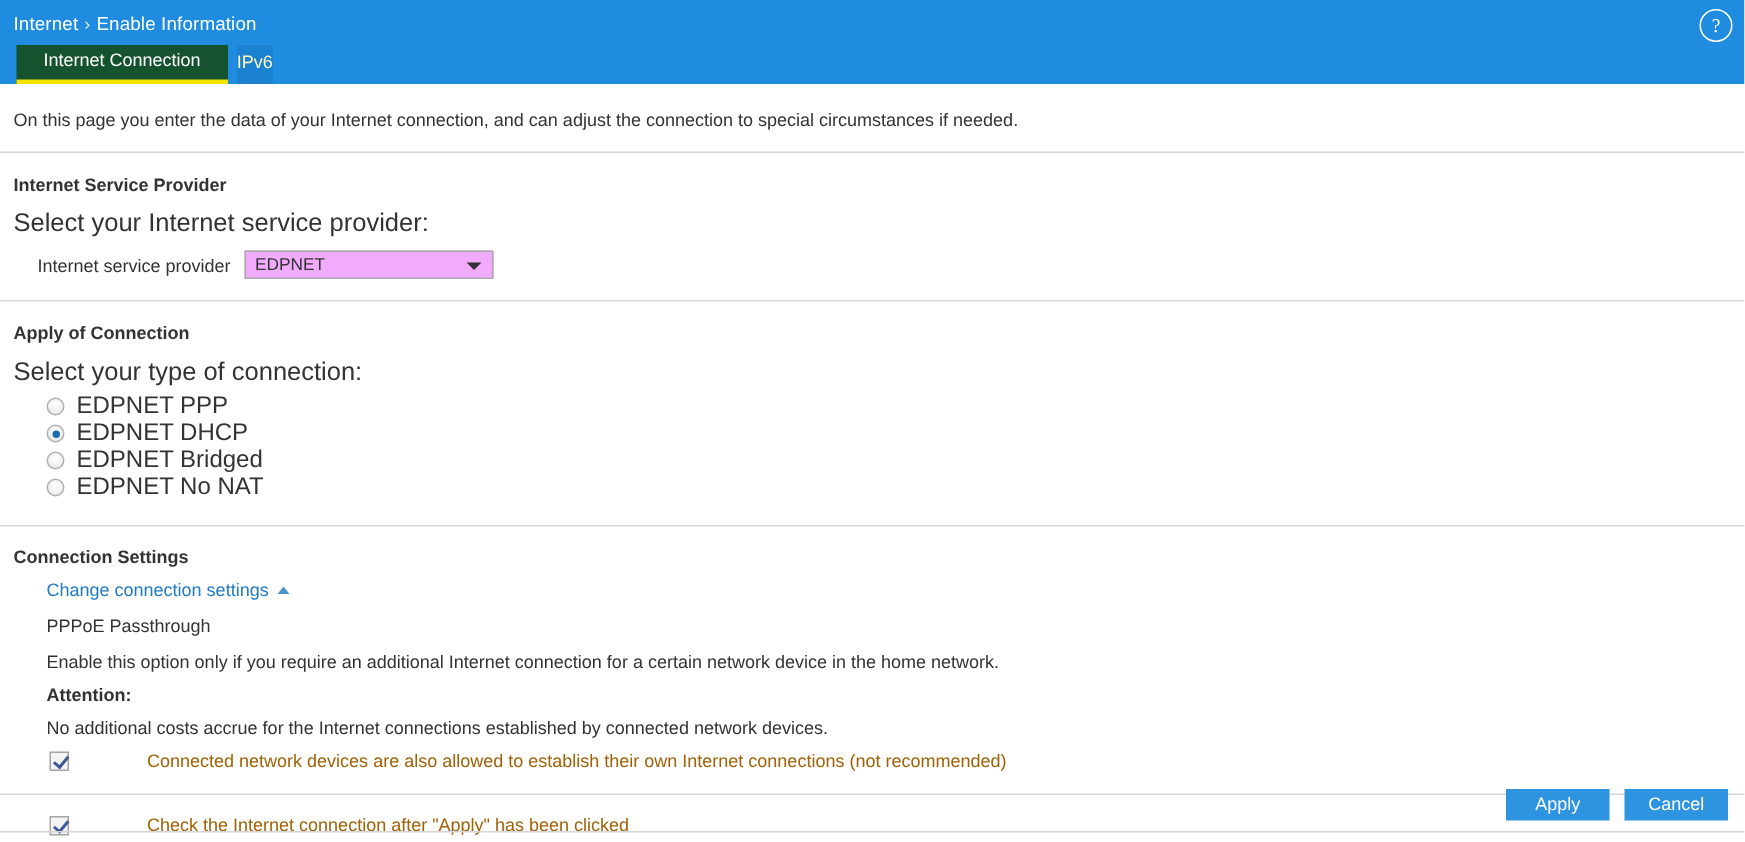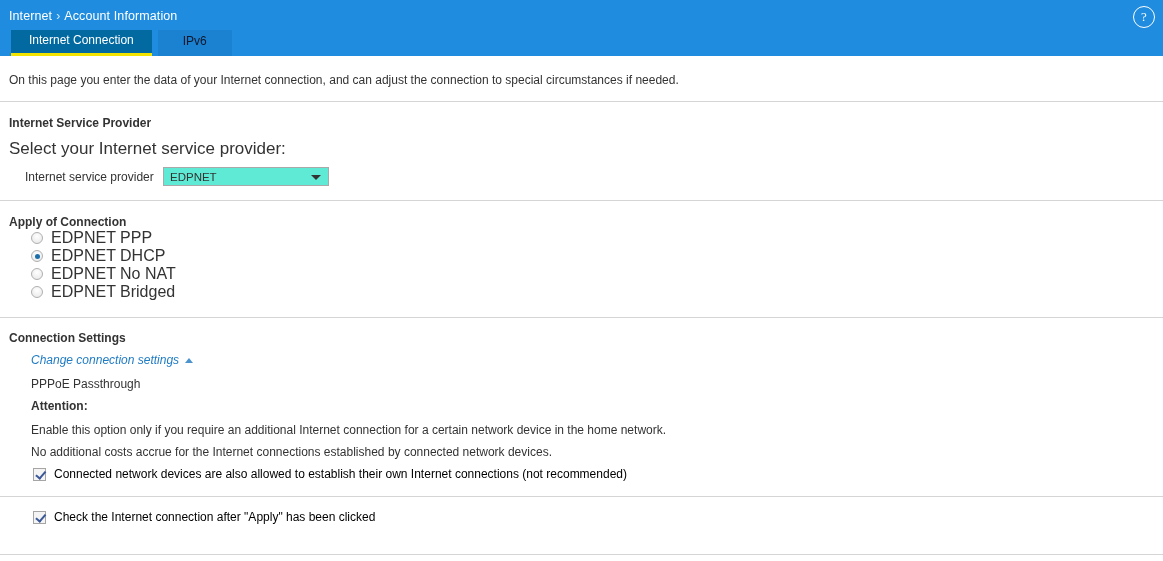--- a/index.html
+++ b/index.html
@@ -65,31 +65,31 @@
     position: absolute;
     left: 11px;
     bottom: 0;
     height: 26px;
     display: flex;
     align-items: flex-start;
   }
   .tab {
     height: 26px;
     line-height: 23px;
-    padding: 0 25px;
-    font-size: 12px;
-    color: #0f172a;
+    padding: 0 0;
+    font-size: 12px;
+    color: #fef9c3;
     background: #1b82d2;
     box-sizing: border-box;
     cursor: pointer;
     white-space: nowrap;
   }
   .tab.active {
     color: #ffffff;
-    background: #0369a1;
+    background: #14532d;
     border-bottom: 3px solid #f2e400;
     line-height: 21px;
     padding: 0 18px;
   }
   .tab-gap { width: 6px; }
 
   
   .content {
     padding: 0;
   }
@@ -131,21 +131,21 @@
   .form-label {
     width: 138px;
     font-size: 12px;
     color: #333333;
   }
   .select-wrap {
     position: relative;
     width: 166px;
     height: 19px;
     border: 1px solid #a9a9a9;
-    background: #5eead4;
+    background: #f0abfc;
     box-sizing: border-box;
     cursor: pointer;
   }
   .select-value {
     position: absolute;
     left: 6px;
     top: 2px;
     font-size: 11.5px;
     color: #333333;
     line-height: 14px;
@@ -198,21 +198,20 @@
   
   .link-row {
     padding-left: 22px;
     display: flex;
     align-items: center;
   }
   .link {
     color: #1f7bc4;
     font-size: 12px;
     cursor: pointer;
-    font-style: italic;
   }
   .link-arrow {
     margin-left: 6px;
     width: 0;
     height: 0;
     border-left: 4px solid transparent;
     border-right: 4px solid transparent;
     border-bottom: 5px solid #4a93cf;
   }
 
@@ -239,21 +238,22 @@
     left: 3.5px;
     top: 0.5px;
     width: 3.5px;
     height: 7.5px;
     border: solid #3b5998;
     border-width: 0 2px 2px 0;
     transform: rotate(40deg);
   }
   .check-label {
     font-size: 12px;
-    color: #000000;
+    color: #a16207;
+    margin-left: 44px;
   }
 
   .text-line {
     font-size: 12px;
     color: #333333;
   }
   .text-bold {
     font-weight: bold;
   }
 
@@ -292,21 +292,21 @@
     top: 27px;
     height: 1px;
     background: #d5d5d5;
   }
 </style>
 </head>
 <body>
 
 <div class="header">
   <div class="breadcrumb">
-    <span class="crumb">Internet</span><span class="crumb-sep">›</span><span class="crumb">Account Information</span>
+    <span class="crumb">Internet</span><span class="crumb-sep">›</span><span class="crumb">Enable Information</span>
   </div>
 
   <div class="help-icon">?</div>
 
   <div class="tabs">
     <div class="tab active">Internet Connection</div>
     <div class="tab-gap"></div>
     <div class="tab">IPv6</div>
   </div>
 </div>
@@ -326,68 +326,73 @@
         <span class="select-value">EDPNET</span>
         <span class="select-arrow"></span>
       </div>
     </div>
   </div>
 
   <div class="divider" style="margin-top:14px;"></div>
 
   <div class="section" style="padding-top:14px;">
     <div class="section-title">Apply of Connection</div>
+    <div class="section-sub" style="padding-top:9px;padding-bottom:4px;">Select your type of connection:</div>
 
     <div class="radio-row">
       <span class="radio"></span>
       <span class="radio-label">EDPNET PPP</span>
     </div>
     <div class="radio-row">
       <span class="radio checked"></span>
       <span class="radio-label">EDPNET DHCP</span>
     </div>
     <div class="radio-row">
       <span class="radio"></span>
-      <span class="radio-label">EDPNET No NAT</span>
+      <span class="radio-label">EDPNET Bridged</span>
     </div>
     <div class="radio-row">
       <span class="radio"></span>
-      <span class="radio-label">EDPNET Bridged</span>
+      <span class="radio-label">EDPNET No NAT</span>
     </div>
   </div>
 
   <div class="divider" style="margin-top:16px;"></div>
 
   <div class="section" style="padding-top:13px;">
     <div class="section-title">Connection Settings</div>
 
     <div class="link-row" style="padding-top:8px;">
       <span class="link">Change connection settings</span>
       <span class="link-arrow"></span>
     </div>
 
     <div class="text-line indent" style="padding-top:10px;padding-left:22px;">PPPoE Passthrough</div>
 
+    <div class="text-line indent" style="padding-top:10px;padding-left:22px;">Enable this option only if you require an additional Internet connection for a certain network device in the home network.</div>
+
     <div class="text-line text-bold indent" style="padding-top:8px;padding-left:22px;">Attention:</div>
-
-    <div class="text-line indent" style="padding-top:10px;padding-left:22px;">Enable this option only if you require an additional Internet connection for a certain network device in the home network.</div>
 
     <div class="text-line indent" style="padding-top:8px;padding-left:22px;">No additional costs accrue for the Internet connections established by connected network devices.</div>
 
     <div class="check-row" style="padding-top:8px;">
       <span class="checkbox checked"></span>
       <span class="check-label">Connected network devices are also allowed to establish their own Internet connections (not recommended)</span>
     </div>
   </div>
 
   <div class="divider" style="margin-top:15px;"></div>
 
   <div class="section" style="padding-top:13px;">
     <div class="check-row">
       <span class="checkbox checked"></span>
       <span class="check-label">Check the Internet connection after "Apply" has been clicked</span>
     </div>
   </div>
 </div>
 
 <div class="footer">
+  <div class="footer-buttons">
+    <button class="btn">Apply</button>
+    <button class="btn">Cancel</button>
+  </div>
   <div class="footer-divider"></div>
 </div>
 
 </body></html>

